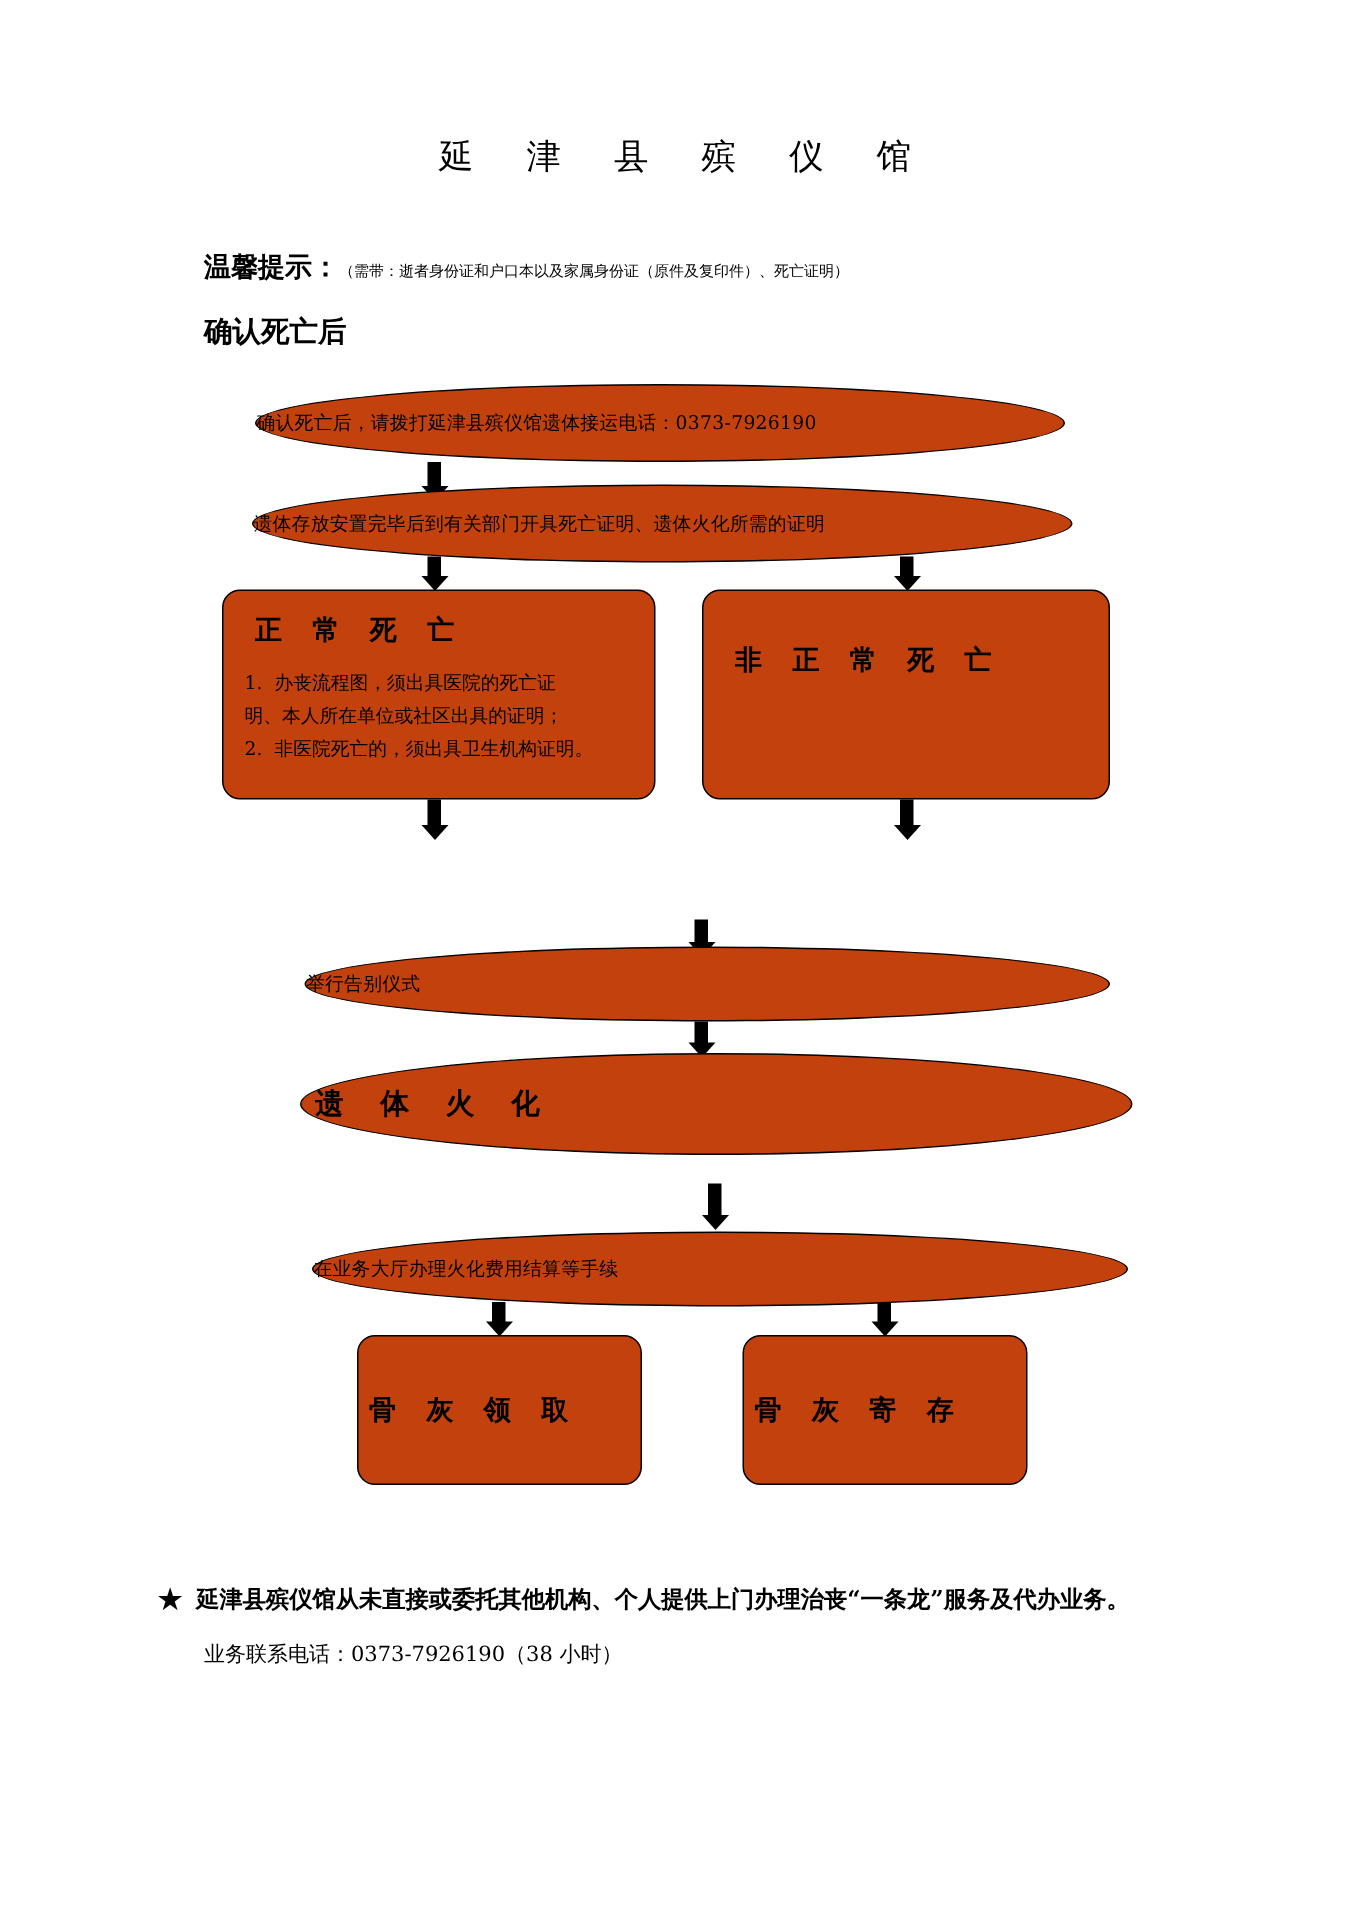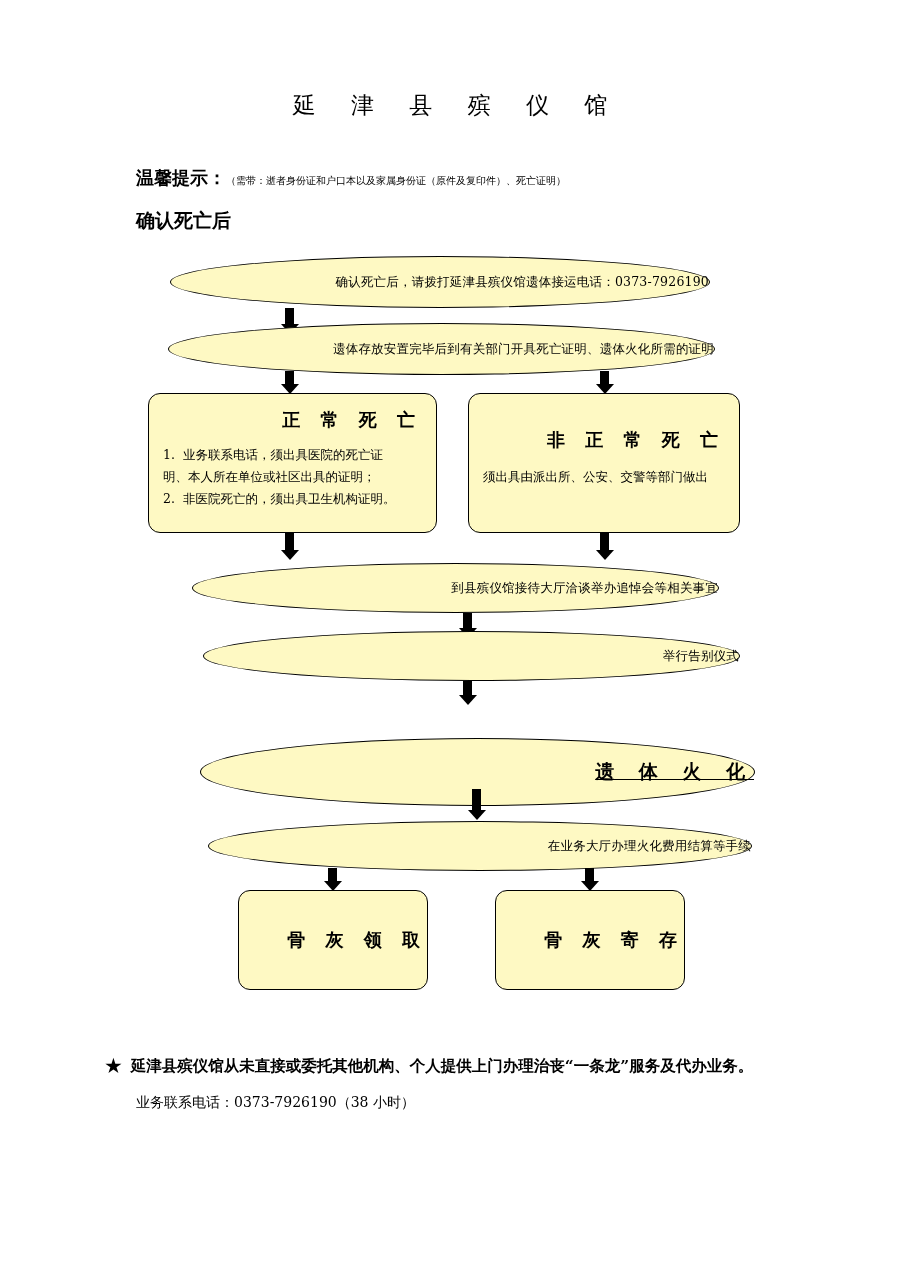--- a/index.html
+++ b/index.html
@@ -65,24 +65,24 @@
     top: 0;
     left: 0;
     width: 900px;
     height: 1273px;
   }
 
   .node {
     position: absolute;
     box-sizing: border-box;
     border: 1.6px solid #000;
-    background: #fef9c3;
+    background: #c2410c;
     display: flex;
     flex-direction: column;
-    align-items: flex-end;
+    align-items: flex-start;
     justify-content: center;
     text-align: center;
   }
   .ellipse { border-radius: 50% / 50%; }
   .rounded { border-radius: 12px; }
 
   .e-text {
     font-family: "DejaVu Serif", "Liberation Serif", serif;
     font-size: 12.5px;
     line-height: 1.4;
@@ -186,49 +186,45 @@
   <div class="node ellipse" style="left:168px; top:323px; width:547px; height:52px;">
     <span class="e-text">遗体存放安置完毕后到有关部门开具死亡证明、遗体火化所需的证明</span>
   </div>
 
   <div class="arrow" style="left:285px; top:371px; height:14px;"></div>
   <div class="arrow" style="left:600px; top:371px; height:14px;"></div>
 
   <div class="node rounded" style="left:148px; top:393px; width:289px; height:140px; justify-content:flex-start; padding:14px 14px 0 14px;">
     <span class="node-heading">正 常 死 亡</span>
     <div class="box-body" style="margin-top:12px;">
-      <span class="li"><span class="num">1.</span><span>业务联系电话，须出具医院的死亡证</span></span>
+      <span class="li"><span class="num">1.</span><span>办丧流程图，须出具医院的死亡证</span></span>
       <span class="li">明、本人所在单位或社区出具的证明；</span>
       <span class="li"><span class="num">2.</span><span>非医院死亡的，须出具卫生机构证明。</span></span>
     </div>
   </div>
 
   <div class="node rounded" style="left:468px; top:393px; width:272px; height:140px; justify-content:flex-start; padding:34px 14px 0 14px;">
     <span class="node-heading">非 正 常 死 亡</span>
     <div class="box-body" style="margin-top:14px;">
-      <span class="li">须出具由派出所、公安、交警等部门做出</span>
     </div>
   </div>
 
   <div class="arrow" style="left:285px; top:533px; height:18px;"></div>
   <div class="arrow" style="left:600px; top:533px; height:18px;"></div>
 
-  <div class="node ellipse" style="left:192px; top:563px; width:527px; height:50px;">
-    <span class="e-text">到县殡仪馆接待大厅洽谈举办追悼会等相关事宜</span>
-  </div>
 
   <div class="arrow" style="left:463px; top:613px; height:16px;"></div>
 
   <div class="node ellipse" style="left:203px; top:631px; width:537px; height:50px;">
     <span class="e-text">举行告别仪式</span>
   </div>
 
   <div class="arrow" style="left:463px; top:681px; height:15px;"></div>
 
-  <div class="node ellipse" style="left:200px; top:738px; width:555px; height:68px;text-decoration:underline;">
+  <div class="node ellipse" style="left:200px; top:702px; width:555px; height:68px;">
     <span class="big-heading">遗 体 火 化</span>
   </div>
 
   <div class="arrow" style="left:472px; top:789px; height:22px;"></div>
 
   <div class="node ellipse" style="left:208px; top:821px; width:544px; height:50px;">
     <span class="e-text">在业务大厅办理火化费用结算等手续</span>
   </div>
 
   <div class="arrow" style="left:328px; top:868px; height:14px;"></div>

